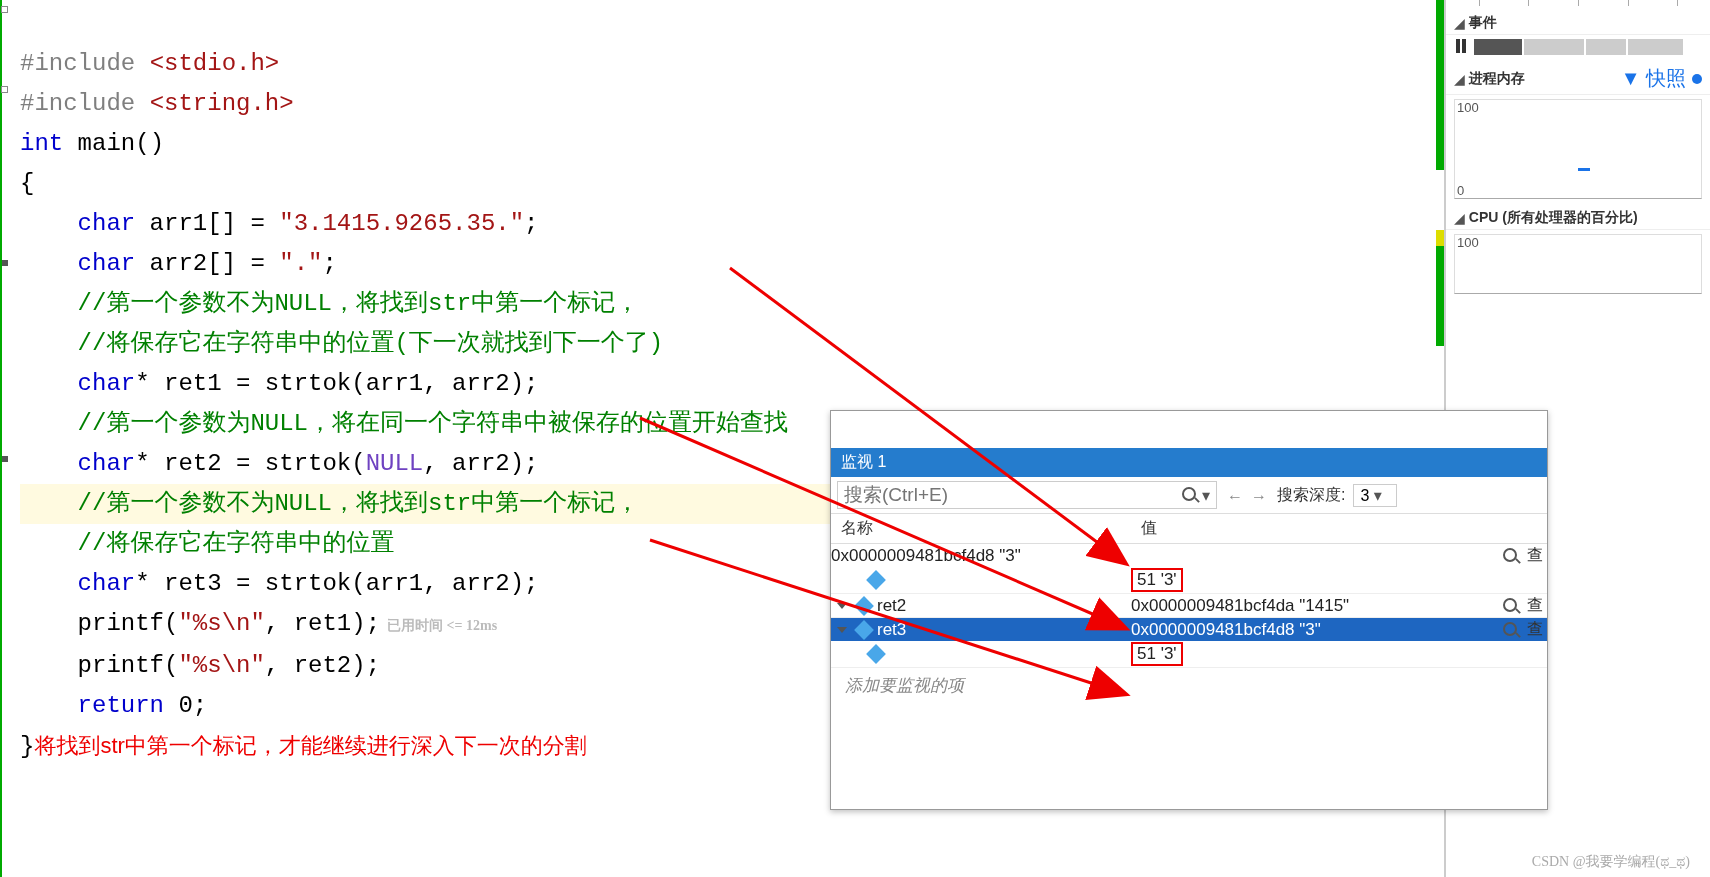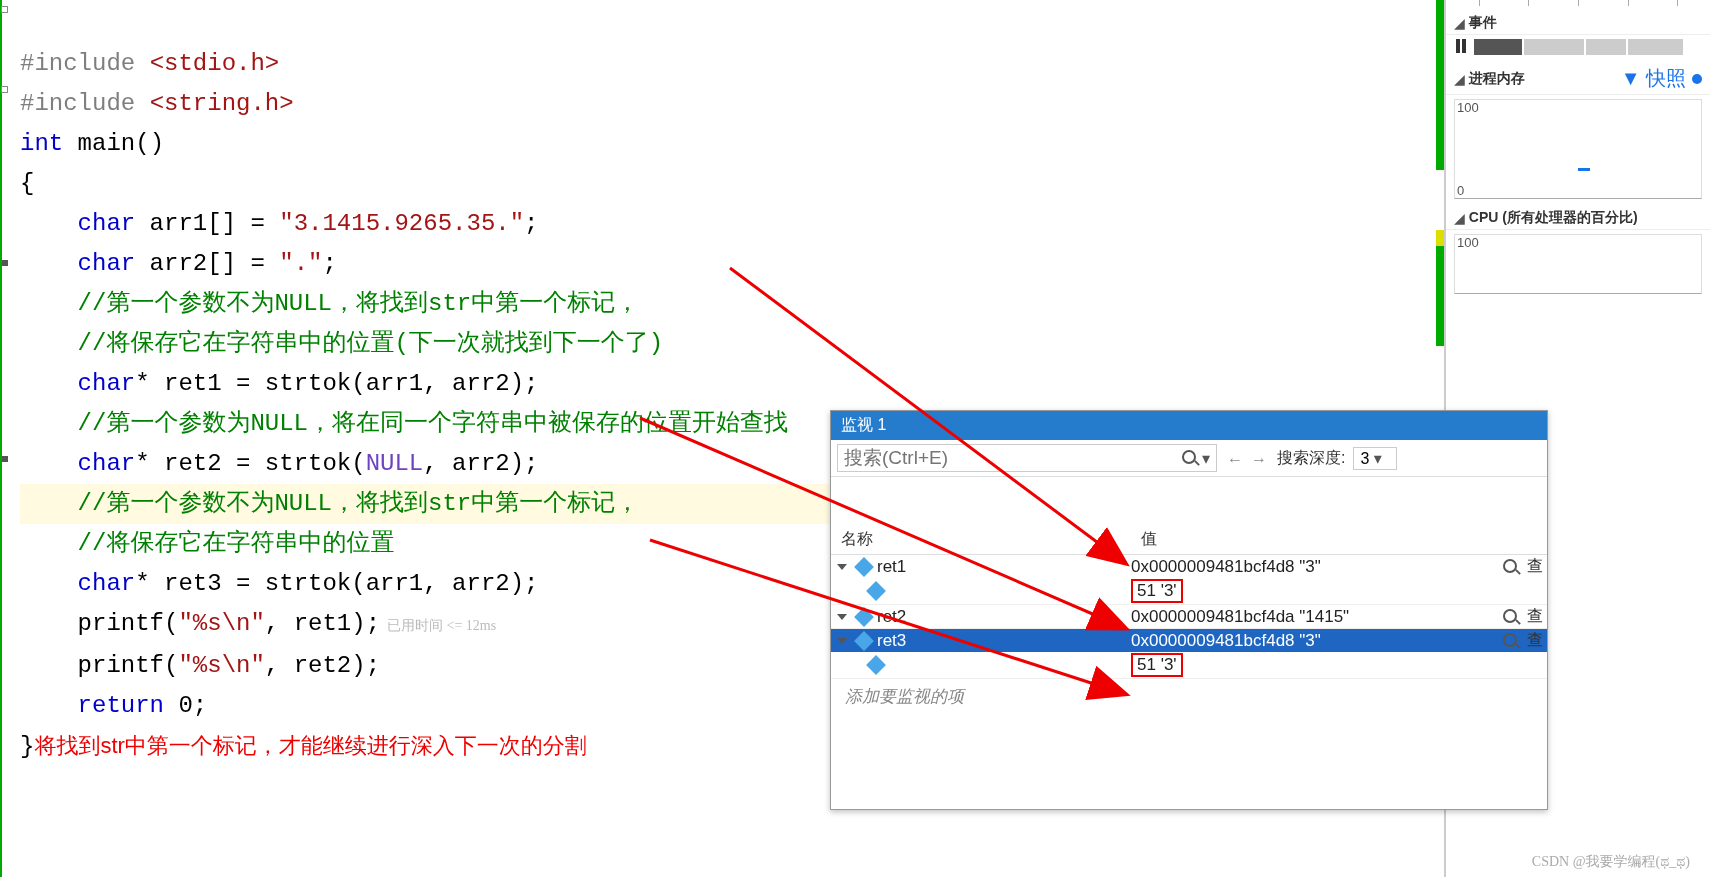--- a/index.html
+++ b/index.html
@@ -13,21 +13,21 @@
     .gutter-marker { position: absolute; left: 2px; width: 6px; height: 6px; background: #555; }
     .gutter-outline { position: absolute; left: 1px; width: 7px; height: 7px; border: 1px solid #888; background: #fff; }
 
     .code-block { font-family: Consolas, "Courier New", monospace; font-size: 24px; line-height: 40px; padding: 4px 0 0 20px; white-space: pre; color: #000; }
     .kw { color: #0000cc; }
     .pre { color: #7f7f7f; }
     .hdr { color: #a31515; font-family: Liberation Mono, monospace; }
     .str { color: #a31515; }
     .cm { color: #008000; }
     .mac { color: #6f42c1; }
-    .time-hint { color: #bbb; font-size: 14px; font-family: "Segoe UI"; }
+    .time-hint { color: #bbb; font-size: 14px; font-family: "Segoe UI"; font-weight: bold; }
     .red-note { color: #e00; font-size: 22px; font-family: "Microsoft YaHei", sans-serif; }
     .highlight-line { background: #fffae0; display: inline-block; width: 100%; }
 
     .right-gutter { position: absolute; right: 0; top: 0; width: 12px; height: 100%; }
     .rg-green { position: absolute; right: 0; width: 8px; background: #0a0; }
     .rg-yellow { position: absolute; right: 0; width: 8px; background: #dd0; }
 
     
     .section-head { display: flex; align-items: center; padding: 2px 8px; font-size: 14px; color: #333; border-bottom: 1px solid #eee; margin-top: 4px; }
     .disclosure { cursor: pointer; user-select: none; margin-right: 4px; color: #555; }
@@ -39,33 +39,33 @@
     .pause-icon::before, .pause-icon::after { content: ""; position: absolute; top: 0; width: 4px; height: 14px; background: #333; }
     .pause-icon::before { left: 2px; } .pause-icon::after { right: 2px; }
     .bar-row { height: 16px; display: flex; margin: 4px 8px; }
     .bar-seg { height: 100%; background: #ccc; margin-right: 2px; }
     .bar-seg.dark { background: #555; }
     .tick-row { height: 8px; margin: 0 8px; position: relative; }
     .tick-row span { position: absolute; top: 0; width: 1px; height: 6px; background: #aaa; }
 
     
     .watch-window { position: absolute; left: 830px; top: 410px; width: 718px; height: 400px; background: #fff; border: 1px solid #999; box-shadow: 0 2px 6px rgba(0,0,0,.25); display: flex; flex-direction: column; }
-    .watch-title { background: #257ccd; color: #fff; padding: 4px 10px; font-size: 16px; }
+    .watch-title { background: #257ccd; color: #fff; padding: 4px 10px; font-size: 16px; margin-top: 37px; }
     .watch-toolbar { display: flex; align-items: center; padding: 4px 6px; border-bottom: 1px solid #ddd; gap: 8px; }
     .search-box { flex: 1; display: flex; align-items: center; border: 1px solid #ccc; padding: 2px 6px; max-width: 380px; }
     .search-box input { border: none; outline: none; flex: 1; font-size: 19px; background: transparent; }
     .mag-icon { width: 16px; height: 16px; display: inline-block; position: relative; }
     .mag-icon::before { content: ""; position: absolute; width: 10px; height: 10px; border: 2px solid #555; border-radius: 50%; left: 0; top: 0; }
     .mag-icon::after { content: ""; position: absolute; width: 2px; height: 6px; background: #555; transform: rotate(-45deg); right: 0; bottom: 0; }
     .nav-arrows { display: flex; gap: 4px; color: #888; font-size: 16px; border: none; }
     .nav-arrows span { padding: 0 2px; cursor: pointer; }
     .depth-label { font-size: 16px; color: #333; }
     .depth-select { border: 1px solid #ccc; padding: 1px 14px 1px 6px; font-size: 16px; background: #fff; }
 
-    .watch-grid { flex: 1; overflow: auto; margin-top: 48px; }
+    .watch-grid { flex: 1; overflow: auto; }
     .watch-header-row { display: flex; border-bottom: 1px solid #ddd; font-size: 16px; color: #333; }
     .wh-name { width: 300px; padding: 4px 10px; }
     .wh-value { flex: 1; padding: 4px 10px; }
 
     .watch-row-group { border-bottom: 1px solid #eee; }
     .watch-row { display: flex; align-items: center; font-size: 17px; color: #222; padding: 1px 0; }
     .watch-row .wl { width: 300px; display: flex; align-items: center; padding-left: 6px; }
     .watch-row .wr { flex: 1; display: flex; align-items: center; }
     .watch-row.selected { background: #1e66c1; color: #fff; }
     .watch-row.selected .wl, .watch-row.selected .wr { color: #fff; }
@@ -180,25 +180,20 @@
     <span class="depth-select"><span>3</span> <span style="color:#555">▾</span></span>
   </div>
   <div class="watch-grid">
     <div class="watch-header-row">
       <div class="wh-name">名称</div>
       <div class="wh-value">值</div>
     </div>
     <div id="watch-rows">
         <div class="watch-row-group">
           <div class="watch-row">
-            <div class="wl">
-              <span class="expand-tri"></span>
-              <span class="var-icon"></span>
-              <span>ret1</span>
-            </div>
             <div class="wr">
               <span>0x0000009481bcf4d8 "3"</span>
               <span style="flex:1"></span>
               <span class="mag-icon mag-mini"></span>
               <span class="view-btn">查</span>
             </div>
           </div>
           <div class="watch-row">
             <div class="wl">
               <span class="child-indent"></span>

